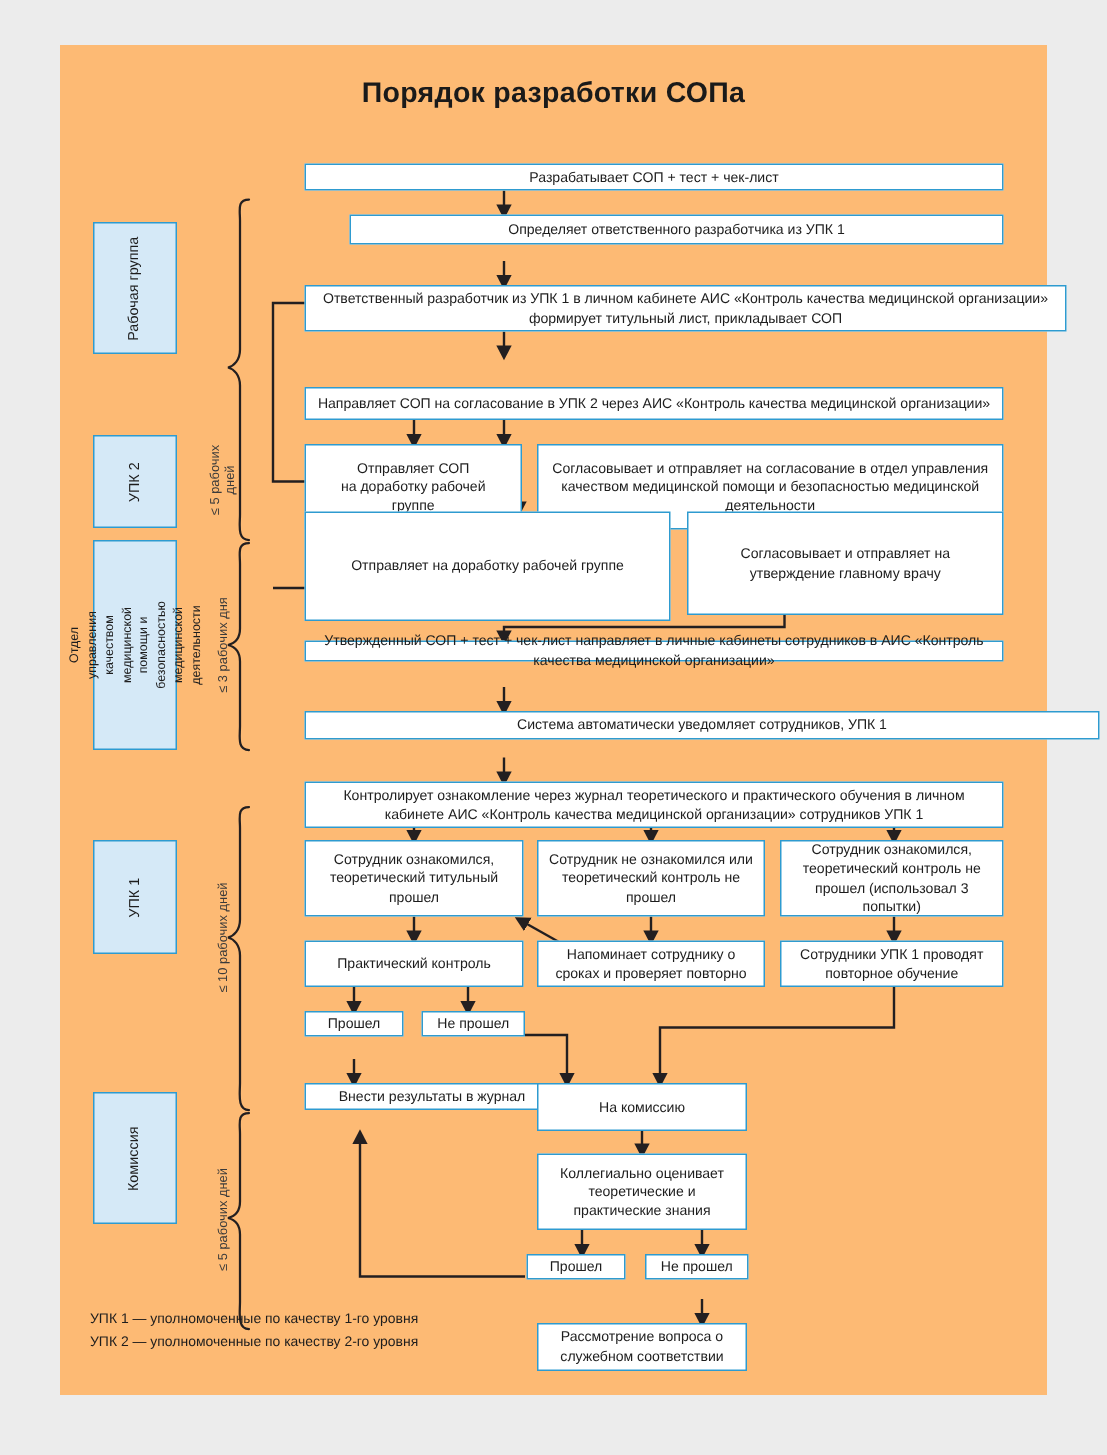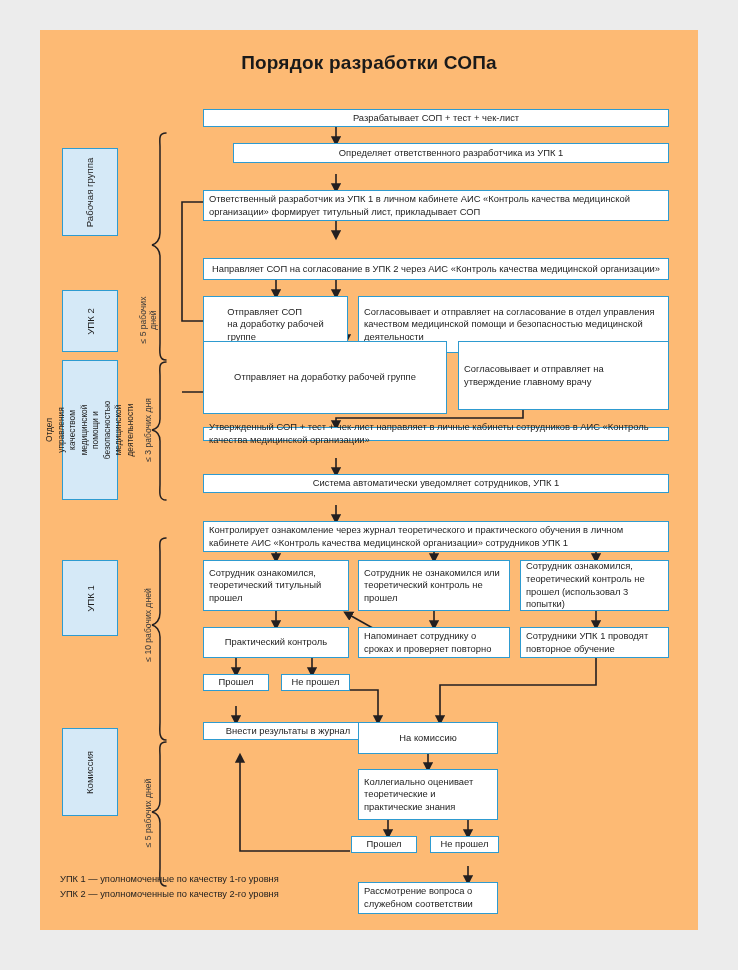--- a/index.html
+++ b/index.html
@@ -26,20 +26,21 @@
   
   .box{
     position:absolute;
     box-sizing:border-box;
     border:1.6px solid #2e9bd0;
     background:#ffffff;
     color:#1d1d1d;
     font-size:9.4px;
     line-height:12.6px;
     display:flex;align-items:center;justify-content:center;
+    text-align:center;
     padding:2px 5px;
   }
 
   
   .rolebox{
     position:absolute;
     box-sizing:border-box;
     border:1.6px solid #2e9bd0;
     background:#d5e9f7;
     display:flex;align-items:center;justify-content:center;
@@ -189,37 +190,37 @@
   <div class="timelabel" style="left:62px;top:395px;width:92px;transform:rotate(-90deg);">≤ 3 рабочих дня</div>
 
   <div class="timelabel" style="left:55px;top:590px;width:106px;transform:rotate(-90deg);">≤ 10 рабочих дней</div>
 
   <div class="timelabel" style="left:58px;top:778px;width:100px;transform:rotate(-90deg);">≤ 5 рабочих дней</div>
 
   <div class="box" style="left:163px;top:79px;width:466px;height:18px;">Разрабатывает СОП + тест + чек-лист</div>
 
   <div class="box" style="left:193px;top:113px;width:436px;height:20px;">Определяет ответственного разработчика из УПК 1</div>
 
-  <div class="box" style="left:163px;top:160px;width:466px;height:31px;">Ответственный разработчик из УПК 1 в личном кабинете АИС «Контроль качества медицинской организации» формирует титульный лист, прикладывает СОП</div>
+  <div class="box" style="left:163px;top:160px;width:508px;height:31px;">Ответственный разработчик из УПК 1 в личном кабинете АИС «Контроль качества медицинской организации» формирует титульный лист, прикладывает СОП</div>
 
   <div class="box" style="left:163px;top:228px;width:466px;height:22px;">Направляет СОП на согласование в УПК 2 через АИС «Контроль качества медицинской организации»</div>
 
   <div class="box" style="left:163px;top:266px;width:145px;height:57px;white-space:pre-line;">Отправляет СОП
 на доработку рабочей
 группе</div>
 
   <div class="box" style="left:318px;top:266px;width:311px;height:57px;">Согласовывает и отправляет на согласование в отдел управления качеством медицинской помощи и безопасностью медицинской деятельности</div>
 
   <div class="box" style="left:163px;top:311px;width:244px;height:73px;">Отправляет на доработку рабочей группе</div>
 
   <div class="box" style="left:418px;top:311px;width:211px;height:69px;">Согласовывает и отправляет на утверждение главному врачу</div>
 
   <div class="box" style="left:163px;top:397px;width:466px;height:14px;">Утвержденный СОП + тест + чек-лист направляет в личные кабинеты сотрудников в АИС «Контроль качества медицинской организации»</div>
 
-  <div class="box" style="left:163px;top:444px;width:466px;height:19px;">Система автоматически уведомляет сотрудников, УПК 1</div>
+  <div class="box" style="left:163px;top:444px;width:530px;height:19px;">Система автоматически уведомляет сотрудников, УПК 1</div>
 
   <div class="box" style="left:163px;top:491px;width:466px;height:31px;">Контролирует ознакомление через журнал теоретического и практического обучения в личном кабинете АИС «Контроль качества медицинской организации» сотрудников УПК 1</div>
 
   <div class="box" style="left:163px;top:530px;width:146px;height:51px;">Сотрудник ознакомился, теоретический титульный прошел</div>
 
   <div class="box" style="left:318px;top:530px;width:152px;height:51px;">Сотрудник не ознакомился или теоретический контроль не прошел</div>
 
   <div class="box" style="left:480px;top:530px;width:149px;height:51px;">Сотрудник ознакомился, теоретический контроль не прошел (использовал 3 попытки)</div>
 
   <div class="box" style="left:163px;top:597px;width:146px;height:31px;">Практический контроль</div>

